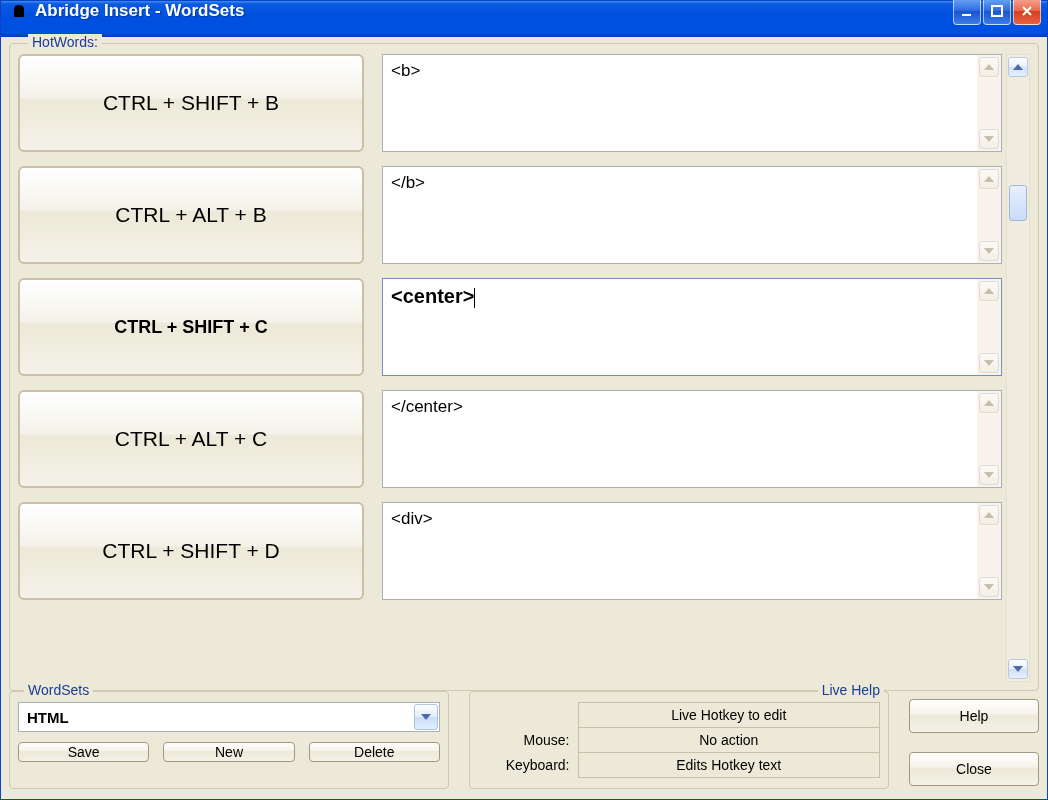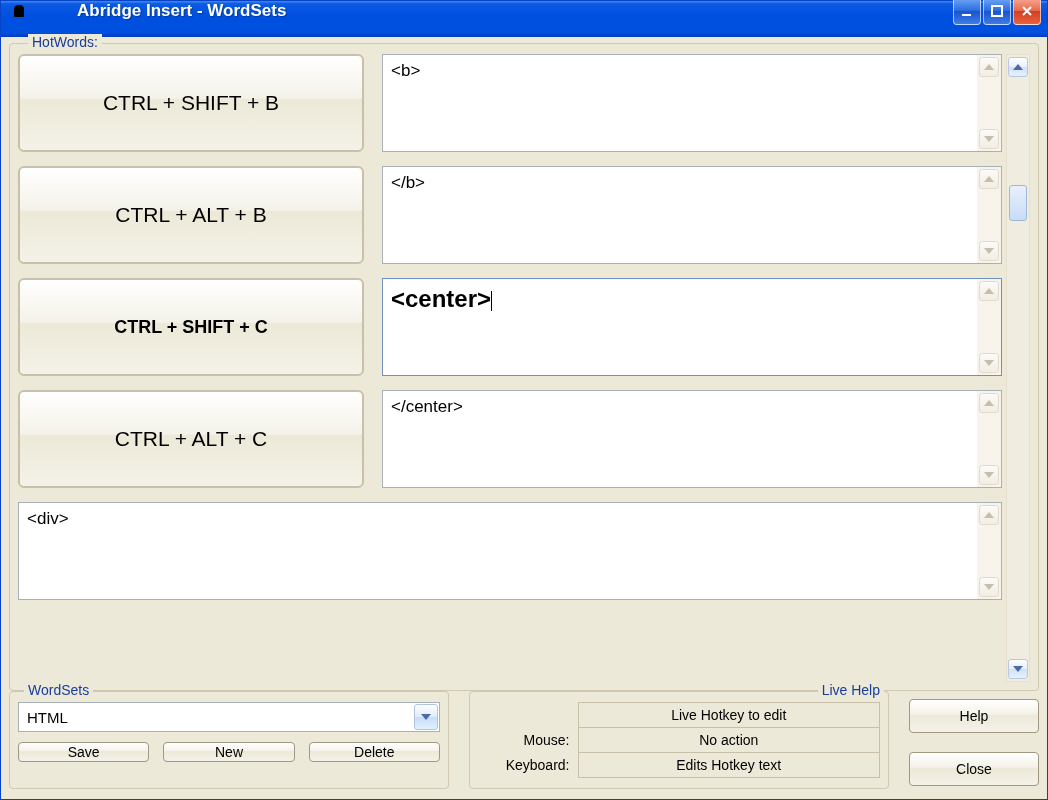--- a/index.html
+++ b/index.html
@@ -19,21 +19,20 @@
   display: flex;
   flex-direction: column;
 }
 .titlebar {
   height: 36px;
   background: linear-gradient(to bottom, #3c8cf0 0%, #0c5ae0 8%, #0050e0 40%, #0050e0 88%, #003cbc 100%);
   display: flex;
   align-items: center;
   padding: 0 6px 16px 8px;
   color: white;
-  gap: 42px;
 }
 .titlebar-icon {
   width: 20px;
   height: 20px;
   margin-right: 6px;
   display: flex;
   align-items: center;
   justify-content: center;
   font-size: 18px;
 }
@@ -154,21 +153,21 @@
   background: white;
 }
 .text-wrap.focused { border: 1px solid #7090c0; }
 .text-content {
   flex: 1;
   padding: 6px 8px;
   font-size: 17px;
   font-family: Tahoma, sans-serif;
   overflow: hidden;
 }
-.text-content.bold { font-weight: bold; font-size: 24px; }
+.text-content.bold { font-weight: bold; font-size: 20px; }
 .caret {
   display: inline-block;
   width: 1px;
   height: 20px;
   background: black;
   vertical-align: middle;
 }
 .mini-scroll {
   width: 24px;
   background: #f8f4ec;
@@ -189,21 +188,21 @@
 }
 .wordsets-box .group-label { left: 14px; }
 .combo {
   display: flex;
   height: 30px;
   background: white;
   border: 1px solid #a8b0b8;
   margin-bottom: 10px;
   align-items: center;
 }
-.combo-text { flex: 1; padding: 0 8px; font-size: 15px; }
+.combo-text { flex: 1; padding: 0 8px; font-size: 15px; font-weight: bold; }
 .combo-btn {
   width: 24px;
   height: 26px;
   background: linear-gradient(to bottom,#fefefe,#e0ecfc 50%,#c8dcf8 50%,#e0f0fc);
   border: 1px solid #b0c4e0;
   border-radius: 3px;
   margin: 1px;
   display: flex;
   align-items: center;
   justify-content: center;
@@ -354,20 +353,23 @@
                   <div class="chev upg"></div>
                 </div>
                 <div class="sb-btn">
                   <div class="chev downg"></div>
                 </div>
               </div>
           </div>
         </div>
 
         <div class="row">
+          <div class="hotkey-btn">
+              <span>CTRL + SHIFT + D</span>
+            </div>
           <div class="text-wrap">
             <div class="text-content">&lt;div&gt;</div>
             <div class="mini-scroll">
                 <div class="sb-btn">
                   <div class="chev upg"></div>
                 </div>
                 <div class="sb-btn">
                   <div class="chev downg"></div>
                 </div>
               </div>

